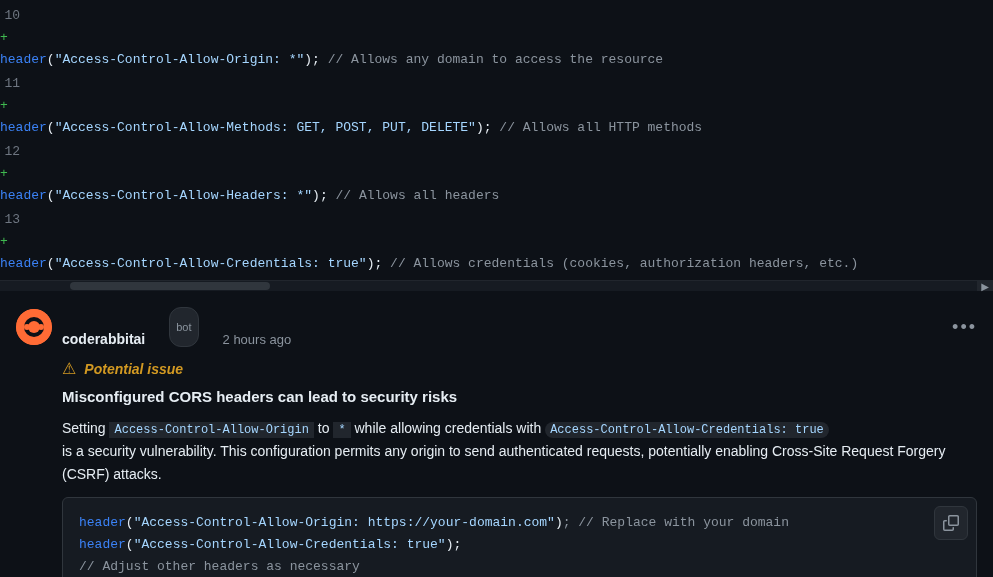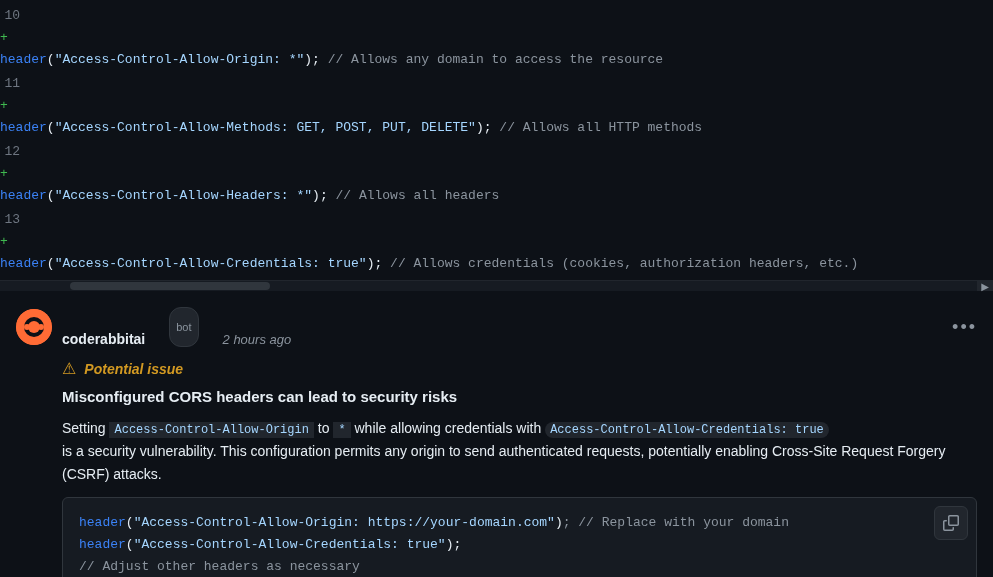--- a/index.html
+++ b/index.html
@@ -120,21 +120,20 @@
       border: 1px solid #30363d;
       color: #8b949e;
       font-size: 11px;
       padding: 13px 6px;
       border-radius: 12px;
     }
 
     .timestamp {
       color: #8b949e;
       font-size: 13px;
-      font-style: italic;
     }
 
     .more-options {
       color: #8b949e;
       font-size: 18px;
       cursor: pointer;
       margin-left: auto;
       letter-spacing: 2px;
     }
 

